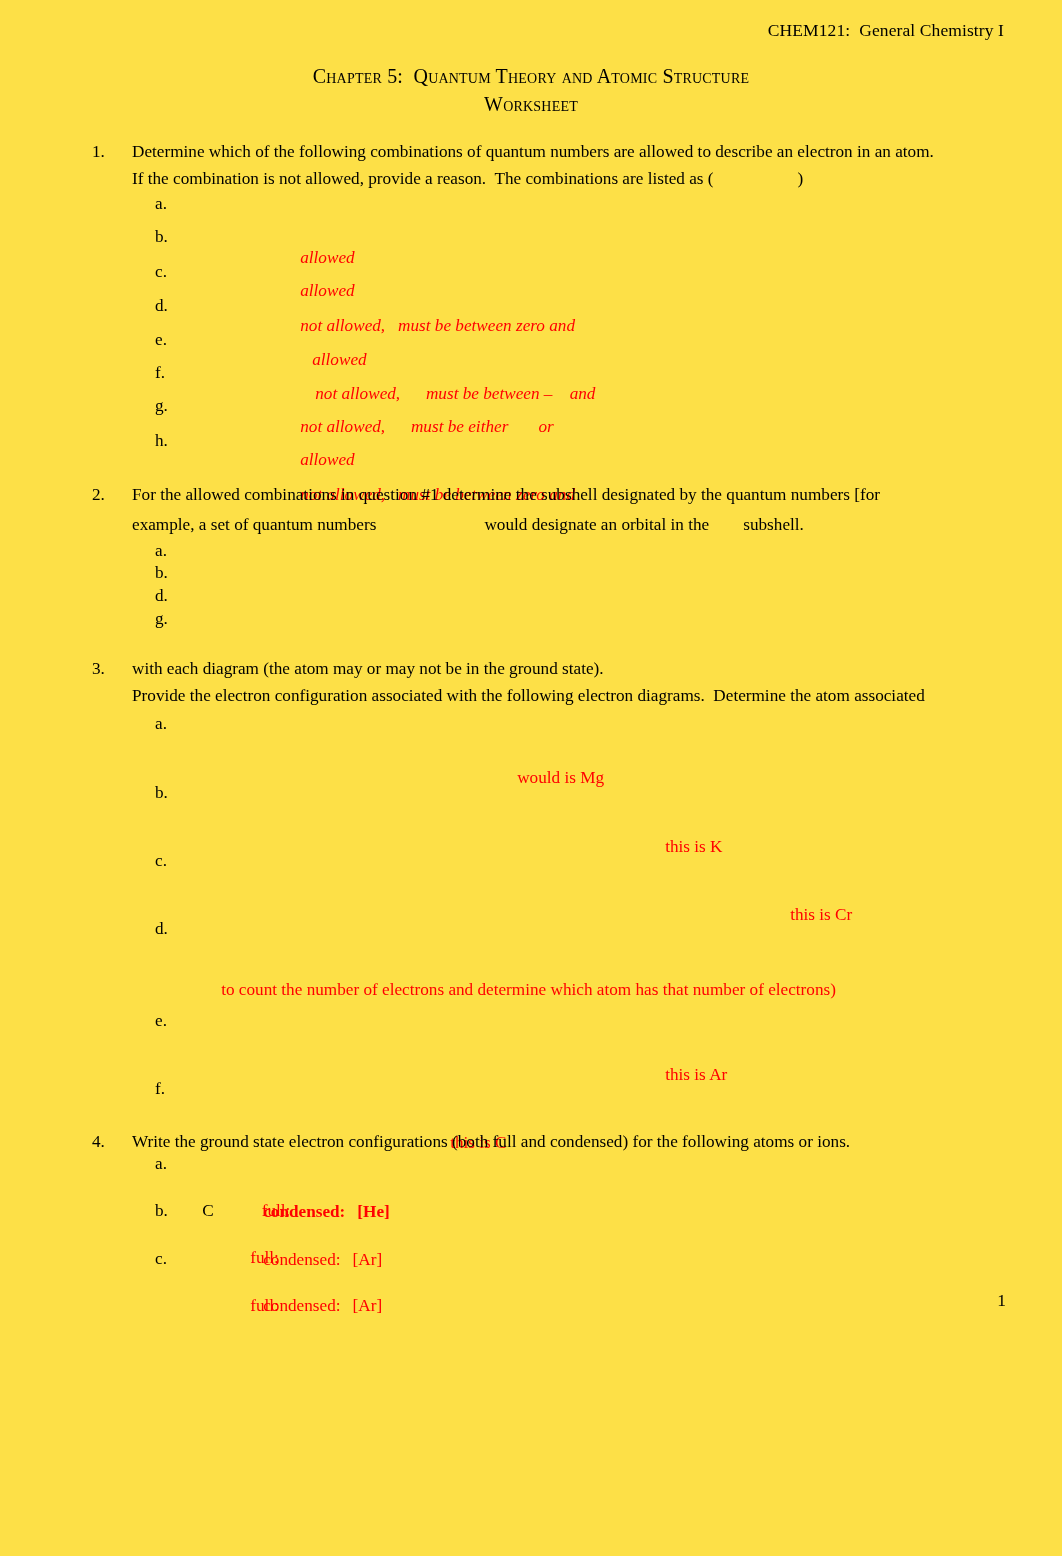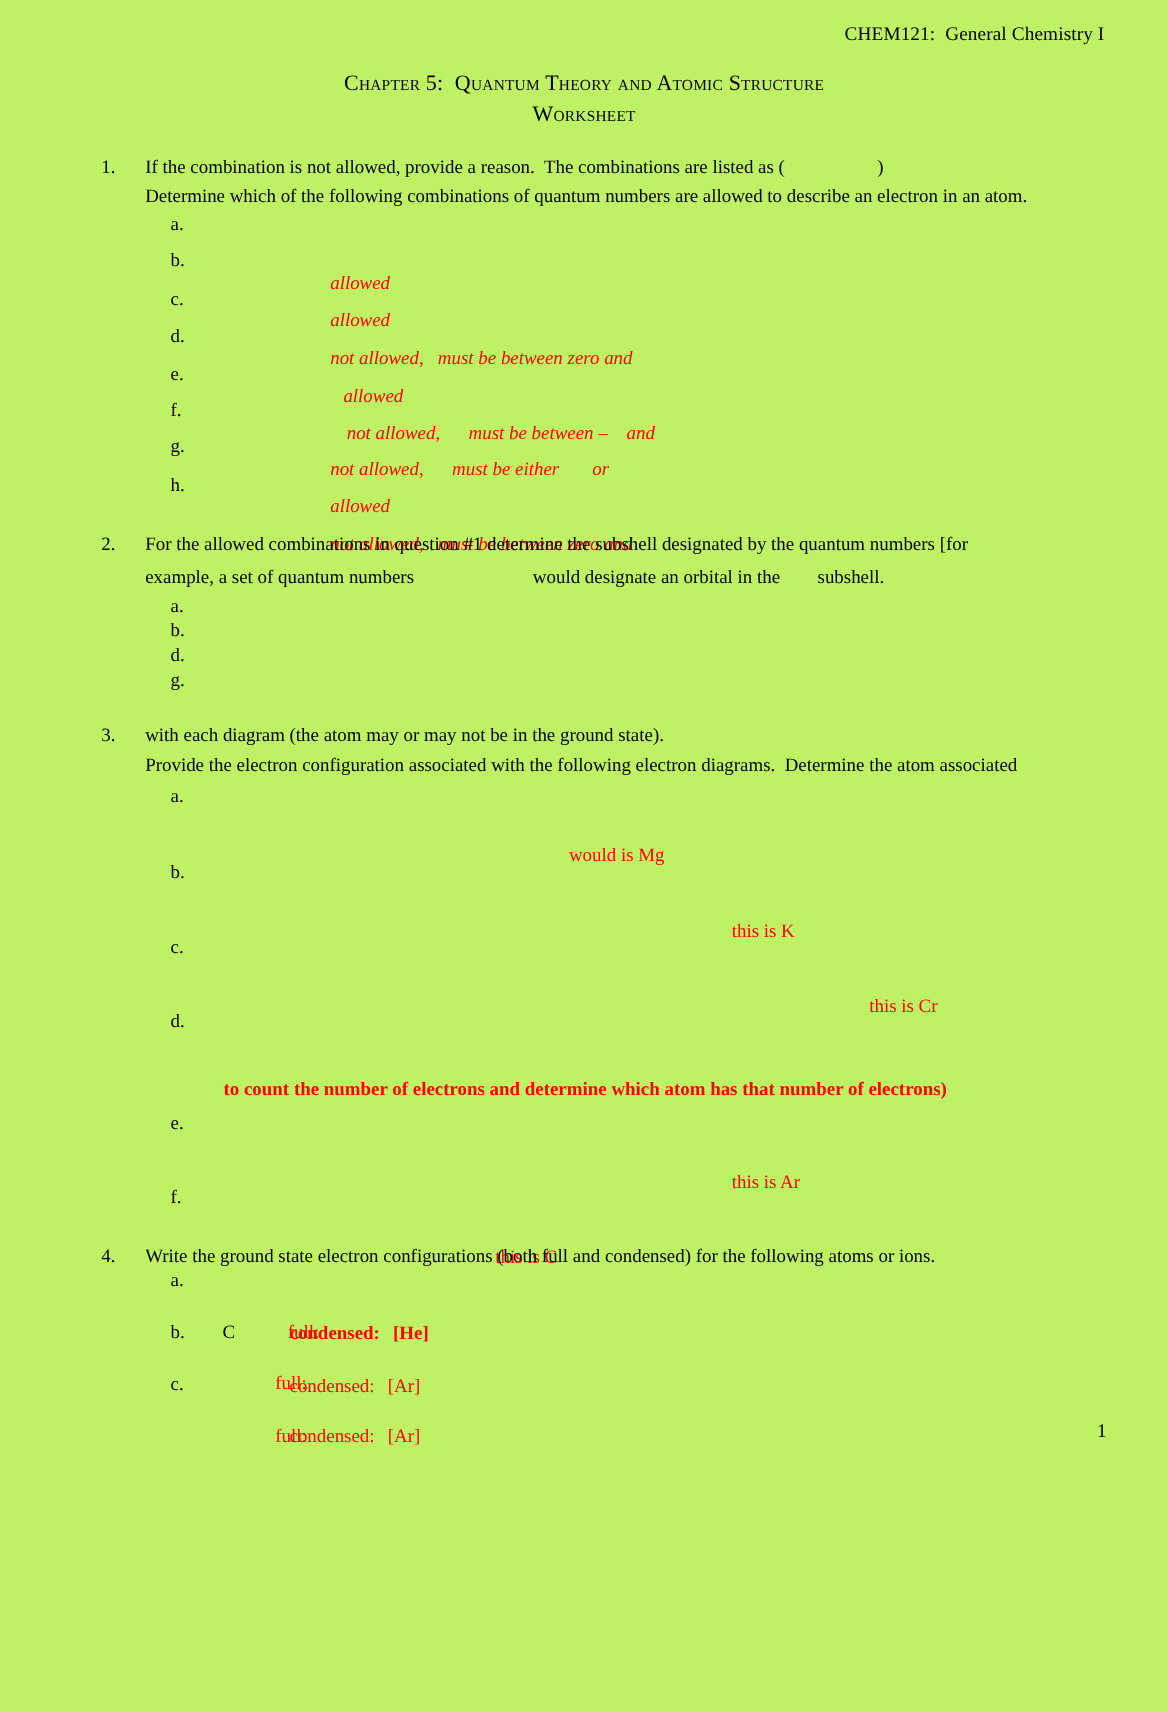--- a/index.html
+++ b/index.html
@@ -9,21 +9,21 @@
     background: #ffffff;
   }
   body {
     font-family: "Liberation Serif", "DejaVu Serif", serif;
     color: #000000;
   }
   .page {
     position: relative;
     width: 1062px;
     height: 1556px;
-    background: #bef264;
+    background: #fde047;
     overflow: hidden;
     box-sizing: border-box;
   }
   
   .doc-header {
     position: absolute;
     top: 20px;
     right: 58px;
     font-size: 17.5px;
     letter-spacing: 0.1px;
@@ -103,22 +103,22 @@
   <div class="doc-header">CHEM121:  General Chemistry I</div>
 
   <div class="title-block">
     <div class="title-line">Chapter 5:  Quantum Theory and Atomic Structure</div>
     <div class="title-line">Worksheet</div>
   </div>
 
   <div class="q" style="top:138px; left:92px; width:900px;">
     <span class="q-num">1.</span>
     <div class="q-body">
+      <div class="q-line">Determine which of the following combinations of quantum numbers are allowed to describe an electron in an atom.</div>
       <div class="q-line"><span>If the combination is not allowed, provide a reason.  The combinations are listed as (</span><span class="gap" style="width:84px;"></span><span>)</span></div>
-      <div class="q-line">Determine which of the following combinations of quantum numbers are allowed to describe an electron in an atom.</div>
     </div>
   </div>
 
   <div class="sub" style="top:190px; left:155px;">
     <span class="sub-letter">a.</span>
     <span class="gap" style="width:128px;"></span><span class="ans-i">allowed</span>
   </div>
 
   <div class="sub" style="top:223px; left:155px;">
     <span class="sub-letter">b.</span>
@@ -200,21 +200,21 @@
 
   <div class="sub" style="top:847px; left:155px;">
     <span class="sub-letter">c.</span>
     <span class="gap" style="width:618px;"></span><span class="ans">this is Cr</span>
   </div>
 
   <div class="sub" style="top:915px; left:155px;">
     <span class="sub-letter">d.</span>
     <span class="gap" style="width:342px;"></span>
   </div>
-  <div class="sub" style="top:949px; left:186px;font-weight:bold;">
+  <div class="sub" style="top:949px; left:204px;">
     <span class="ans">to count the number of electrons and determine which atom has that number of electrons)</span>
   </div>
 
   <div class="sub" style="top:1007px; left:155px;">
     <span class="sub-letter">e.</span>
     <span class="gap" style="width:493px;"></span><span class="ans">this is Ar</span>
   </div>
 
   <div class="sub" style="top:1075px; left:155px;">
     <span class="sub-letter">f.</span>

